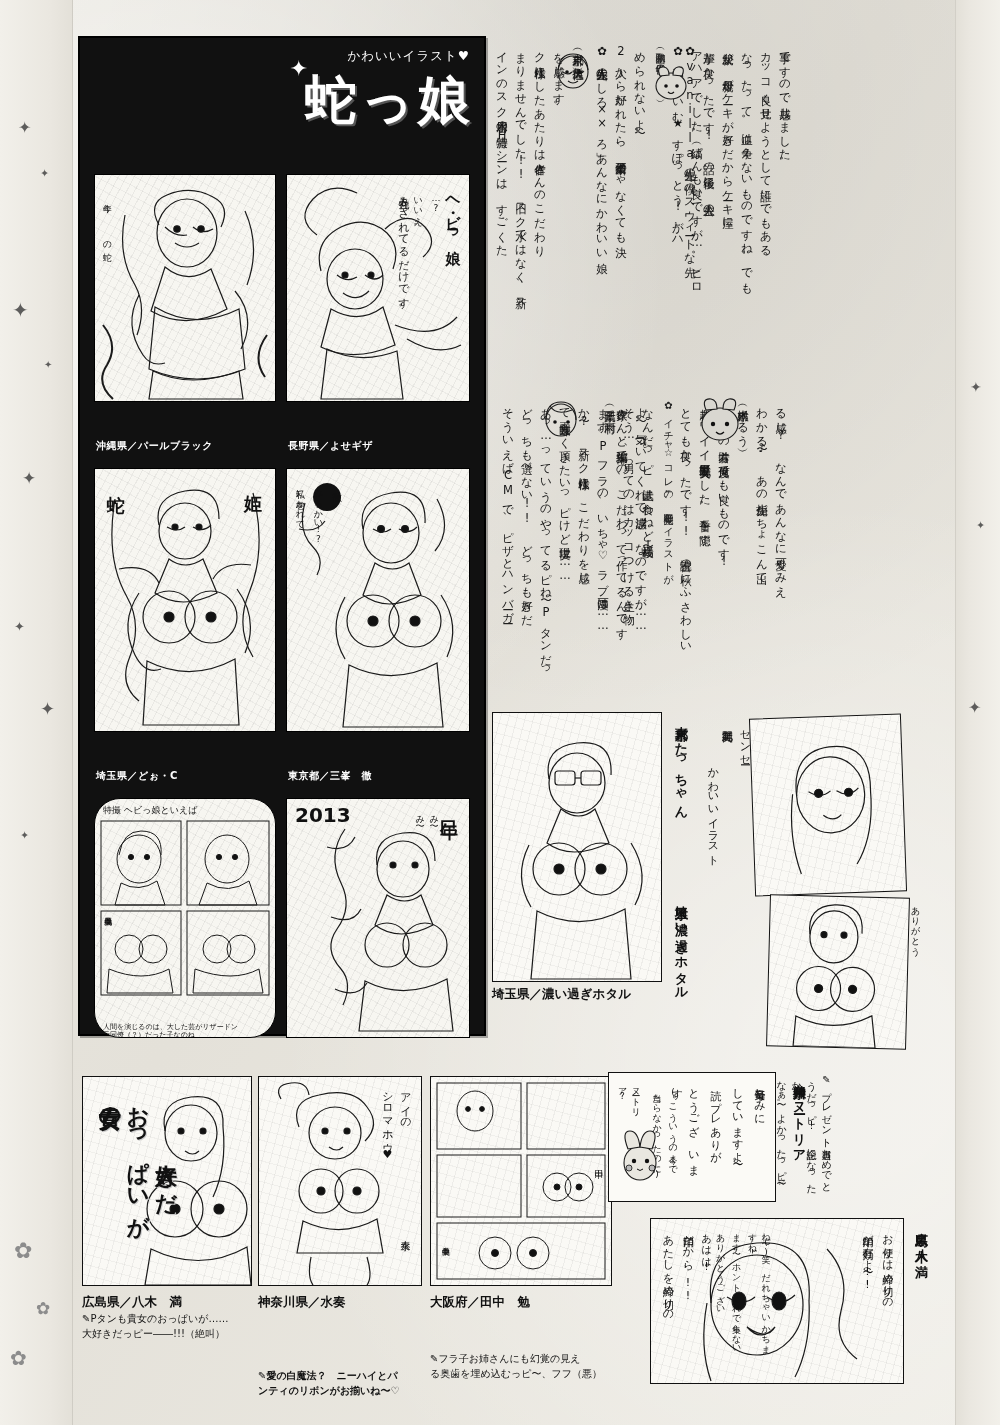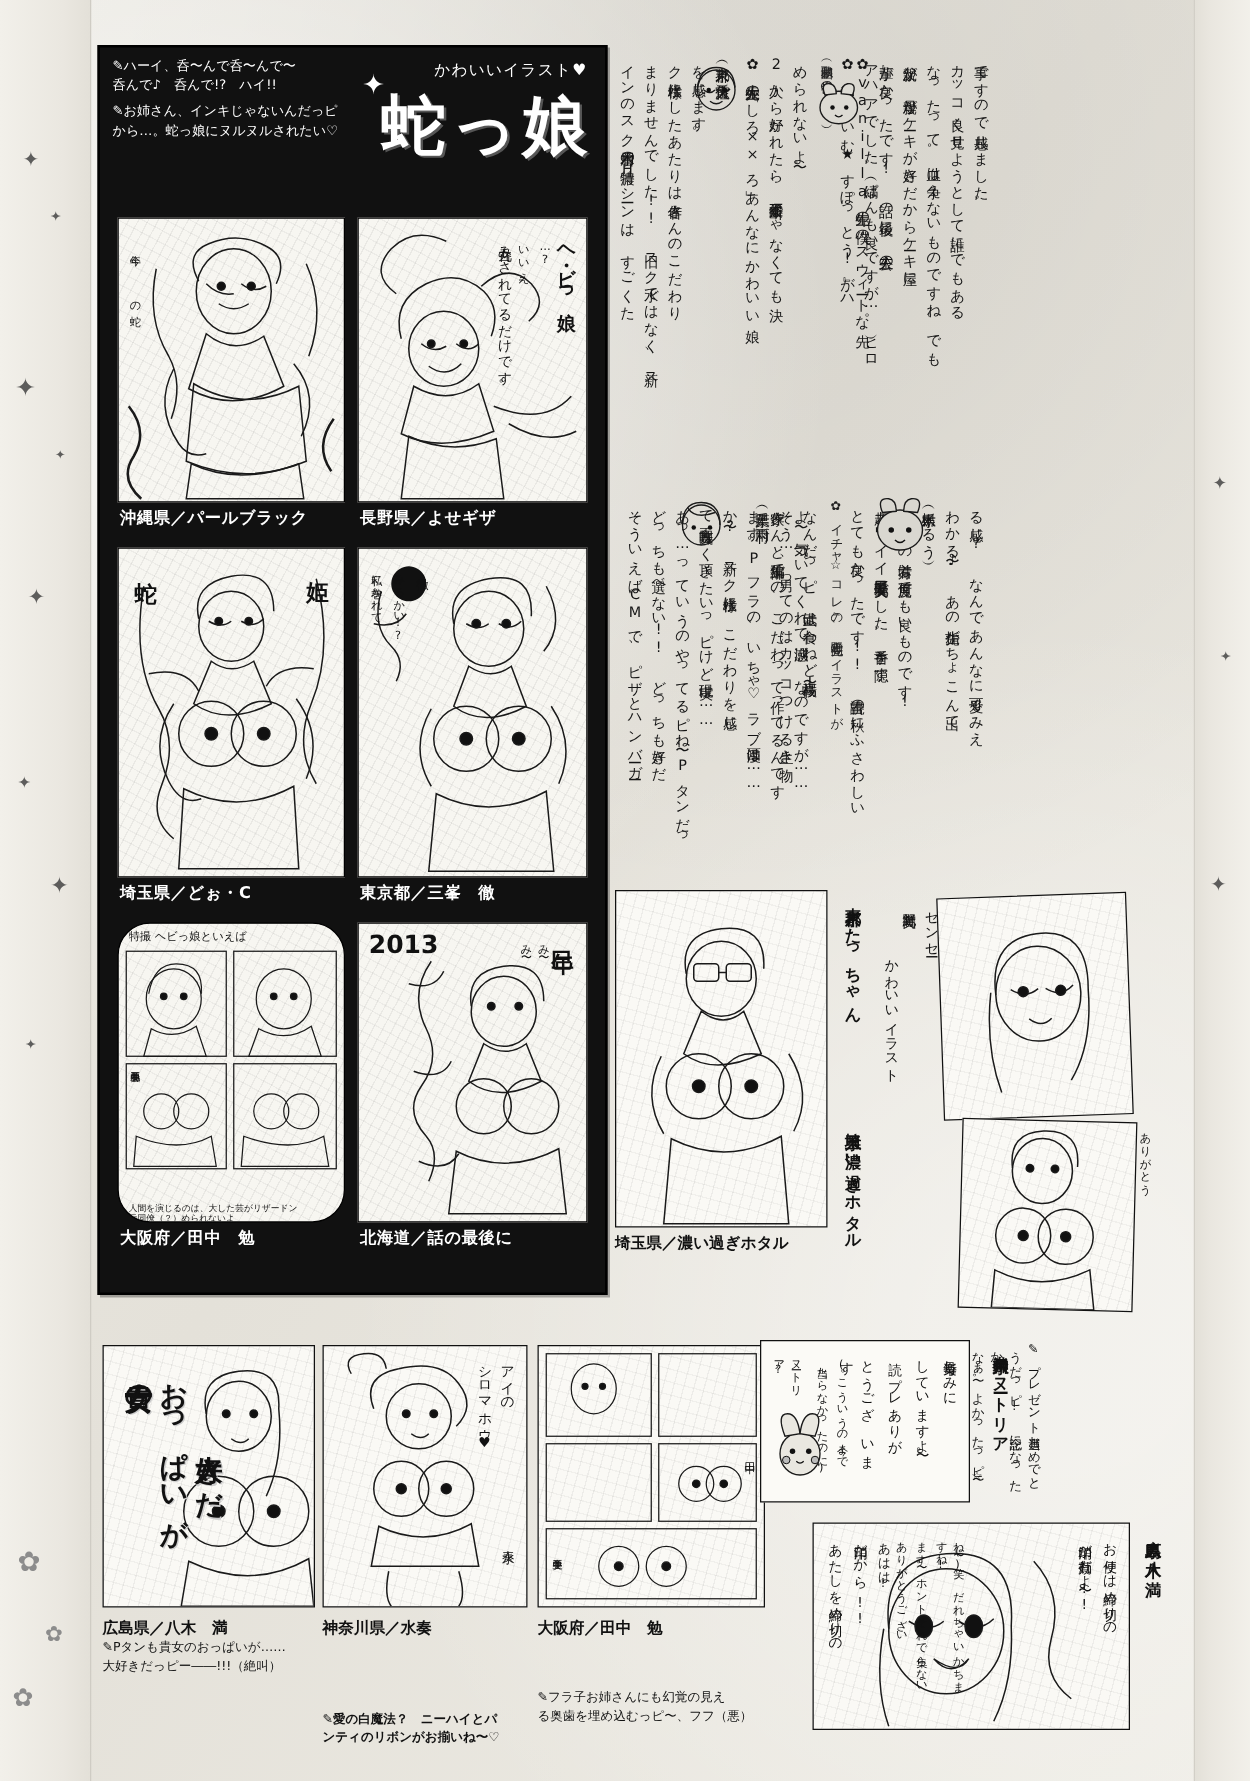--- a/index.html
+++ b/index.html
@@ -117,25 +117,26 @@
   }
   .art-cell { position: relative; }
   .art-box {
     background: #f7f6f1;
     border: 1px solid #000;
     position: relative;
     overflow: hidden;
   }
   .art-caption {
     color: #fff;
-    font-size: 13px;
+    font-size: 10px;
     font-weight: bold;
     padding: 3px 2px 7px 2px;
     letter-spacing: .5px;
     white-space: nowrap;
+    margin-top: 34px;
   }
   
   .sketch {
     position: absolute;
     inset: 0;
     background:
       repeating-linear-gradient(118deg, rgba(0,0,0,.055) 0 1px, rgba(0,0,0,0) 1px 7px),
       repeating-linear-gradient(28deg, rgba(0,0,0,.045) 0 1px, rgba(0,0,0,0) 1px 9px);
   }
   .sketch svg { position: absolute; inset: 0; }
@@ -268,26 +269,20 @@
   </div>
 
   <div class="right-border">
     <div class="spark" style="left:14px; top:380px; font-size:14px;">✦</div>
     <div class="spark" style="left:20px; top:520px; font-size:11px;">✦</div>
     <div class="spark" style="left:12px; top:700px; font-size:16px;">✦</div>
   </div>
 
   <div class="feature-panel">
     <div class="fp-header">
-      <div class="fp-lead">
-        <div>✎ハーイ、呑〜んで呑〜んで〜</div>
-        <div>呑んで♪　呑んで!?　ハイ!!</div>
-        <div style="margin-top:6px;">✎お姉さん、インキじゃないんだっピ</div>
-        <div>から…。蛇っ娘にヌルヌルされたい♡</div>
-      </div>
       <div class="fp-subtitle">かわいいイラスト♥</div>
       <div class="fp-star">✦</div>
       <div class="fp-title">蛇っ娘</div>
     </div>
 
     <div class="art-grid">
 
       <div class="art-row">
         <div class="art-cell">
           <div class="art-box" style="width:180px; height:226px;">
@@ -439,21 +434,21 @@
                   <path d="M14 170 q34 14 60 0 l4 24 H12 z"></path>
                   <circle cx="122" cy="150" r="14"></circle>
                   <circle cx="146" cy="150" r="14"></circle>
                   <path d="M100 170 q38 14 64 0 l4 24 H98 z"></path>
                 </g>
               </svg>
             </div>
             <div class="hand" style="left:8px; top:6px; font-size:9px;">特撮 ヘビっ娘といえば</div>
             <div class="hand vtext" style="left:8px; top:112px; font-size:8px;">中巻亜美風</div>
             <div class="hand" style="left:8px; bottom:6px; font-size:7px; width:166px;">人間を演じるのは、大した芸がリザードン</div>
-            <div class="hand" style="left:8px; bottom:-2px; font-size:7px; width:166px;">元同僚（？）められないよ</div>
+            <div class="hand" style="left:8px; bottom:-2px; font-size:7px; width:166px;">元同僚（？）だった子なのね</div>
           </div>
           <div class="art-caption">大阪府／田中　勉</div>
         </div>
 
         <div class="art-cell">
           <div class="art-box" style="width:182px; height:238px;">
             <div class="sketch">
               <svg viewBox="0 0 182 238" width="182" height="238">
                 <g fill="none" stroke="#1a1a1a" stroke-width="1.2">
                   <ellipse cx="116" cy="70" rx="26" ry="28"></ellipse>

